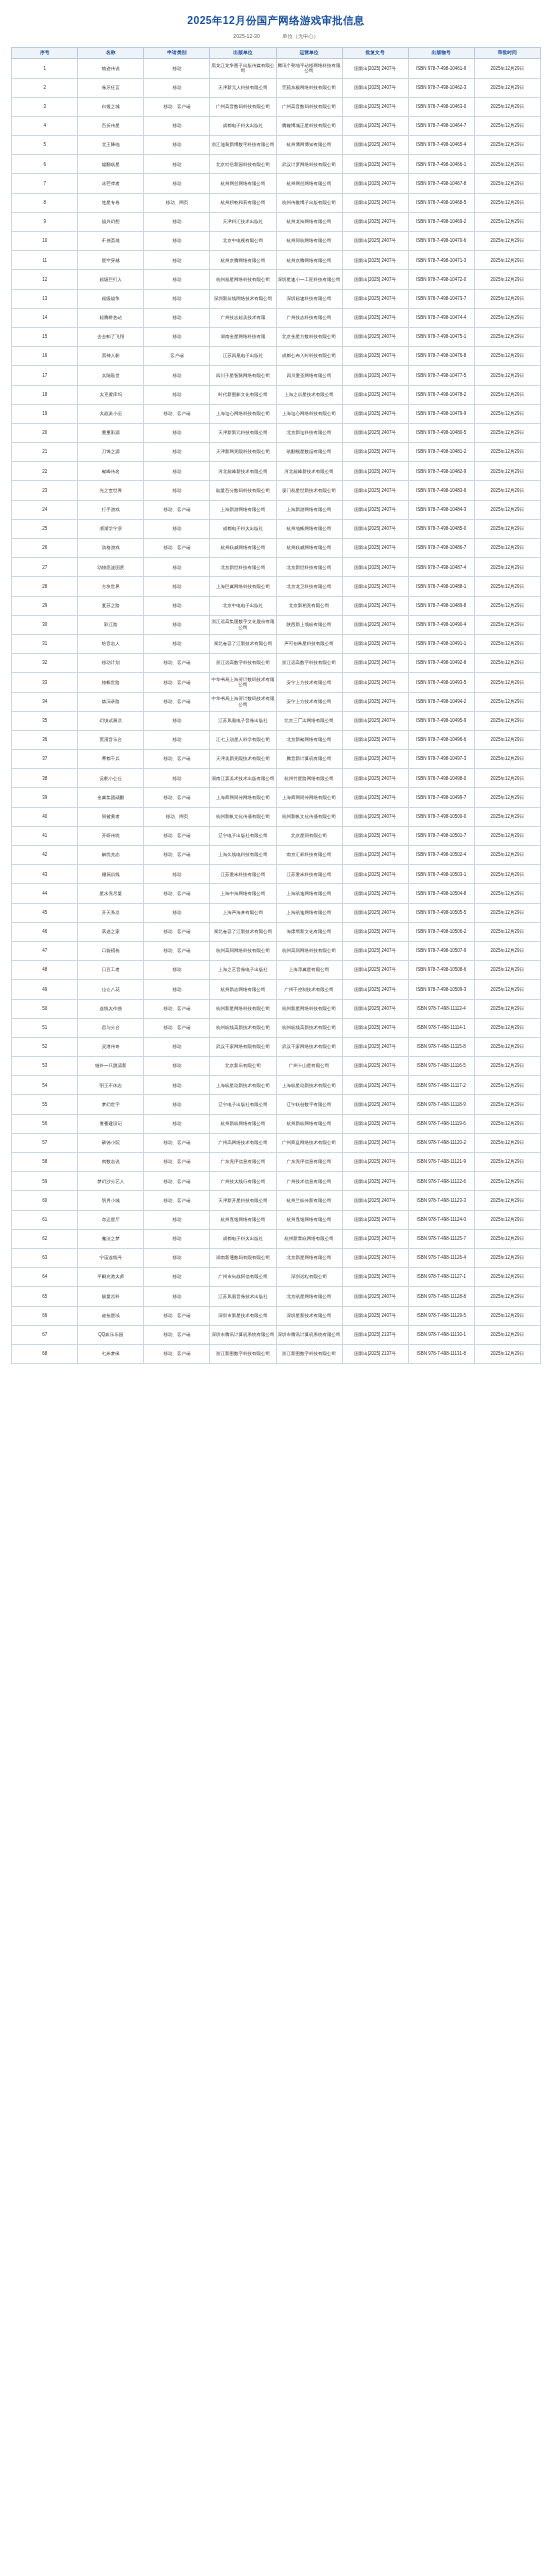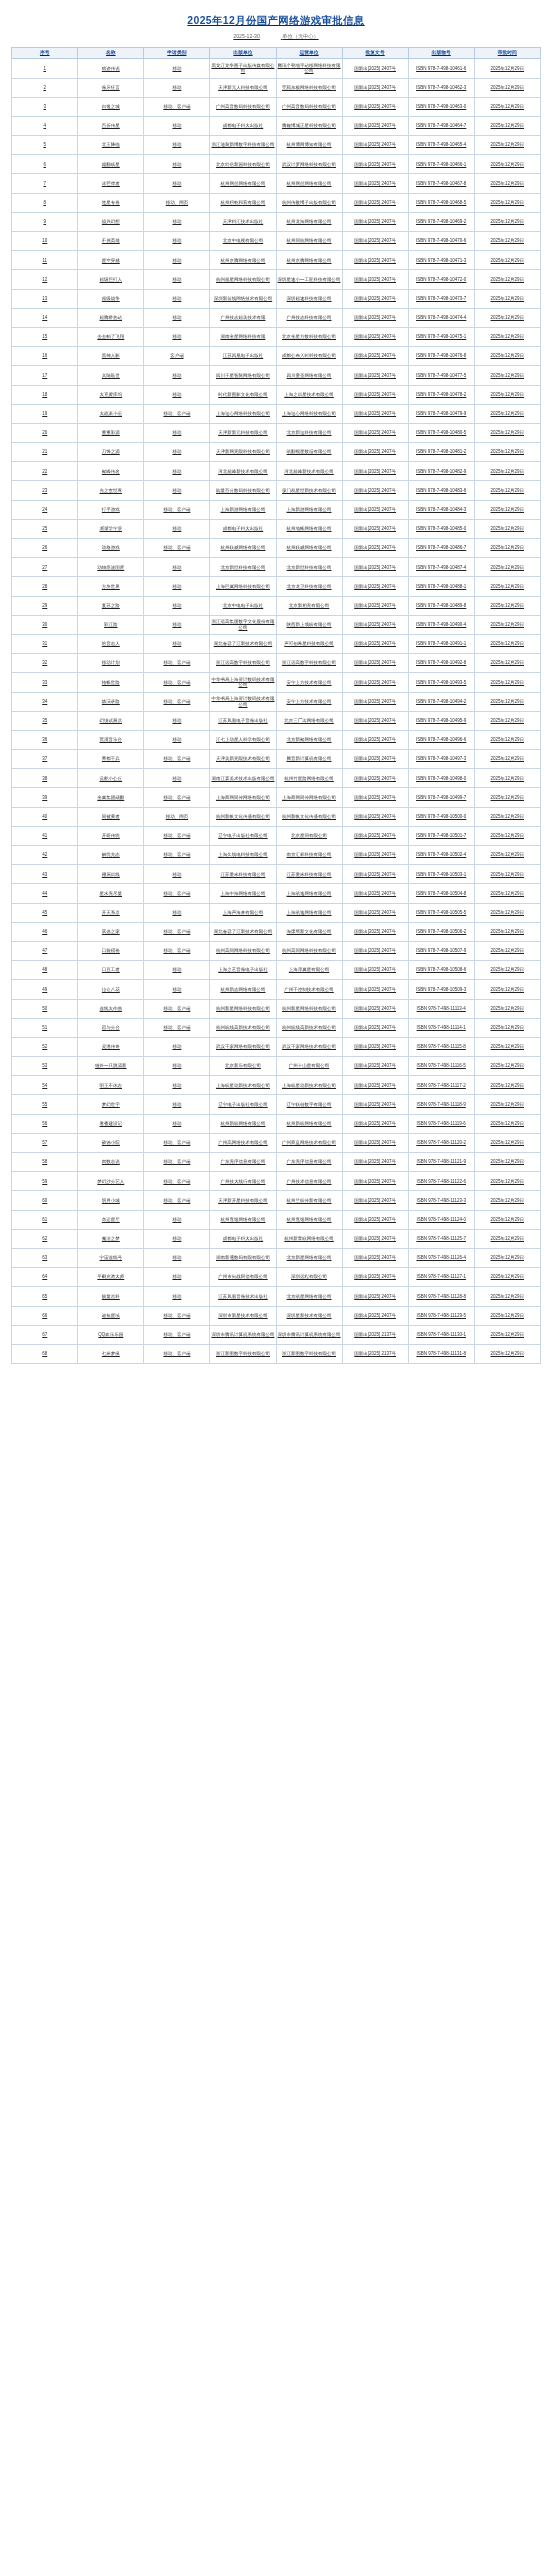--- a/index.html
+++ b/index.html
@@ -2,21 +2,21 @@
 <html style="font-size:12.8px"><head>
 <meta charset="utf-8">
 <style>
   html,body{margin:0;padding:0;background:#ffffff;}
   body{
     width:552px;
     font-family:"Liberation Sans","DejaVu Sans",sans-serif;
     color:#222;
     -webkit-font-smoothing:antialiased;
   }
-  .page{width:552px;box-sizing:border-box;padding:8px 11.2px 16px 11.2px;text-decoration:underline;}
+  .page{width:552px;box-sizing:border-box;padding:8px 11.2px 16px 11.2px;}
   .doc-title{
     text-align:center;
     color:#1a4f9c;
     font-size:10.4px;
     font-weight:bold;
     letter-spacing:0.4px;
     margin:6.4px 0 4.8px 0;
   }
   .doc-sub{
     text-align:center;

